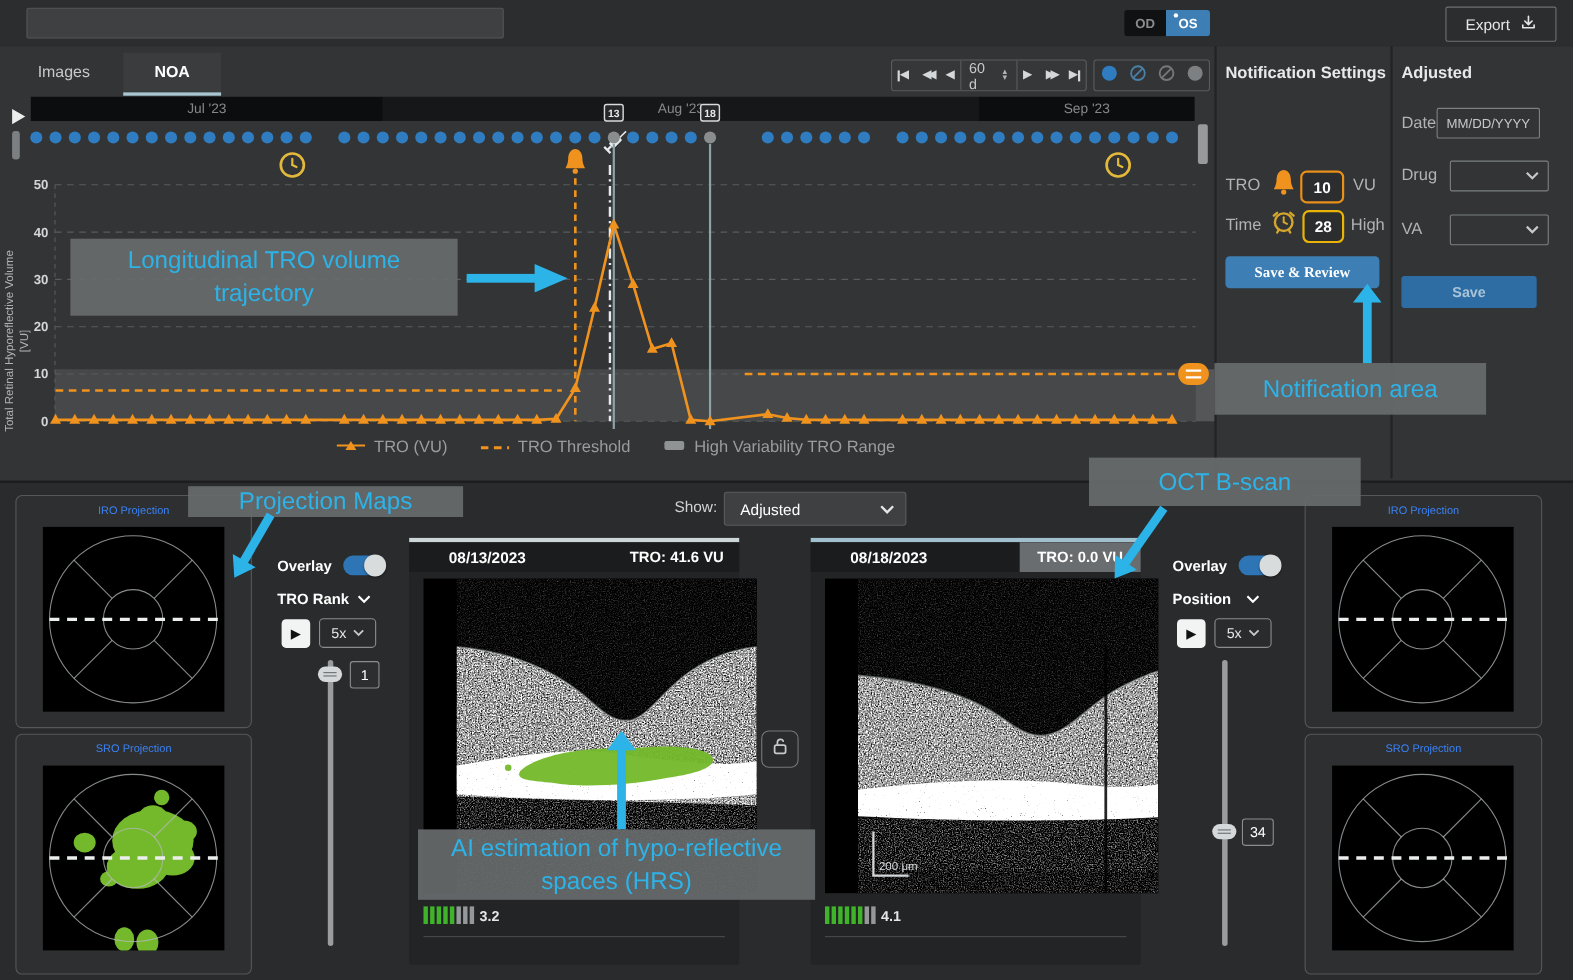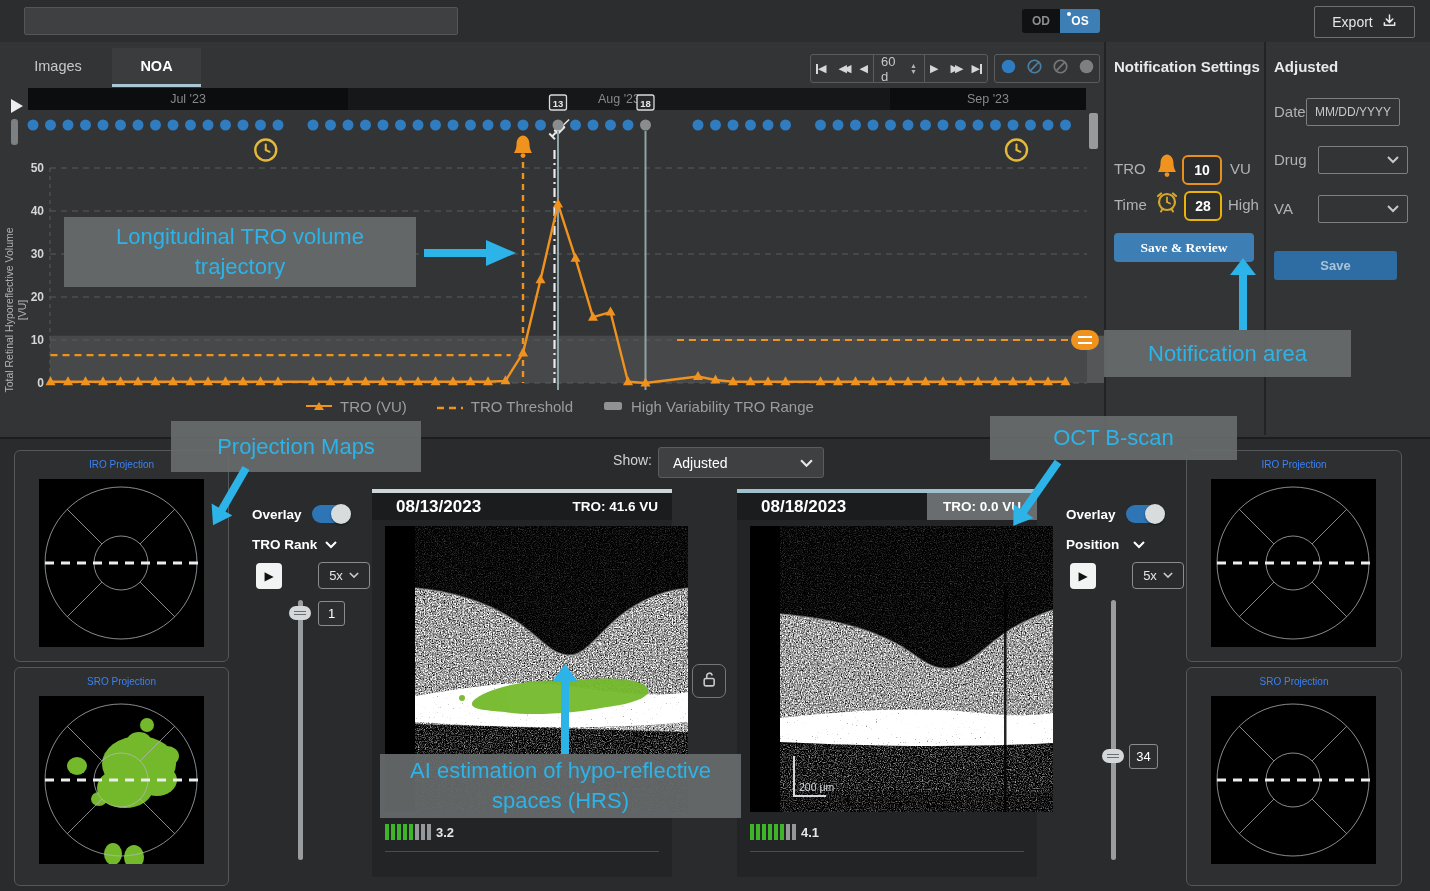--- a/index.html
+++ b/index.html
@@ -53,34 +53,34 @@
   #bottom{position:absolute;left:0;top:437px;width:1430px;height:454px;background:#292b2c;border-top:2px solid #1c1d1e;}
   .proj-panel{position:absolute;width:213px;border:1px solid #55585a;border-radius:6px;background:#2d2f30;}
   .proj-title{width:100%;text-align:center;margin-top:8px;font-size:10px;color:#3b82f6;}
   .proj-img{position:absolute;left:24px;top:28px;width:165px;height:168px;background:#000;}
   .ctl-label{font-size:13.5px;font-weight:bold;color:#fff;}
   .toggle{position:relative;width:36px;height:18px;border-radius:9px;background:#2e75b5;}
   .knob{position:absolute;right:-3px;top:-1px;width:20px;height:20px;border-radius:50%;background:#d9dcdd;box-shadow:0 1px 2px rgba(0,0,0,.5);}
   .play-btn{width:26px;height:26px;background:#f2f4f4;border-radius:4px;display:flex;align-items:center;justify-content:center;
       color:#111;font-size:12px;cursor:pointer;}
   .spd-select{width:50px;height:25px;border:1px solid #8a8d8f;border-radius:4px;display:flex;align-items:center;
-      justify-content:center;gap:6px;font-size:13px;color:#e4e6e7;cursor:pointer;margin-left:28px;}
+      justify-content:center;gap:6px;font-size:13px;color:#e4e6e7;cursor:pointer;}
   .slider-track{position:absolute;width:5px;background:#9a9da0;border-radius:3px;}
   .slider-handle{position:absolute;width:22px;height:14px;background:#d5d8da;border-radius:7px;cursor:grab;}
   .slider-handle:before{content:"";position:absolute;left:5px;top:4.5px;width:12px;height:1.6px;background:#6a6d6f;box-shadow:0 3px 0 #6a6d6f;}
   .val-box{position:absolute;border:1px solid #8a8d8f;border-radius:3px;background:#2c2e2f;display:flex;align-items:center;
       justify-content:center;font-size:13px;color:#fff;}
   #show-label{position:absolute;left:592px;top:452px;width:60px;text-align:right;font-size:14px;color:#d0d2d4;}
   #show-select{position:absolute;left:658px;top:447px;width:150px;height:29px;background:#3e4041;border:1px solid #5a5c5e;
       border-radius:3px;display:flex;align-items:center;font-size:14px;color:#fff;padding-left:14px;cursor:pointer;}
   #show-select .chev{position:absolute;right:10px;}
   .bscan-card{position:absolute;top:489px;width:300px;height:388px;background:#232425;border-radius:2px;}
   .accent{position:absolute;left:0;top:0;width:100%;height:4px;}
   .bs-header{position:absolute;left:0;top:4px;width:100%;height:27px;background:#1b1c1d;display:flex;align-items:center;}
-  .bs-date{margin-left:24px;font-size:17px;font-weight:bold;color:#fff;}
+  .bs-date{margin-left:36px;font-size:14px;font-weight:bold;color:#fff;}
   .bs-tro{position:absolute;right:14px;font-size:13.5px;font-weight:bold;color:#fff;}
   .bs-tro.chip{right:0;top:0;height:27px;display:flex;align-items:center;padding:0 16px;background:#6a6d6f;}
   .bs-img{position:absolute;left:13px;top:37px;width:273px;height:286px;background:#000;overflow:hidden;padding-left:30px;}
   .bars-row{position:absolute;left:13px;top:334px;display:flex;align-items:center;gap:1px;height:18px;}
   .qbar{width:4px;height:16px;margin-right:2px;}
   .qval{font-size:13px;font-weight:bold;color:#e4e6e7;margin-left:2px;}
   .bars-sep{position:absolute;left:13px;top:362px;width:274px;height:1px;background:#4a4c4d;}
   #lock-btn{position:absolute;left:692px;top:664px;width:32px;height:32px;border:1.5px solid #75787a;border-radius:7px;
       display:flex;align-items:center;justify-content:center;cursor:pointer;}
   
@@ -679,21 +679,21 @@
   </svg>
 
   <div class="callout" style="left:1104px;top:330px;width:247px;height:47px">
       <span>Notification area</span>
     </div>
   <svg class="arrow-svg" style="left:1230px;top:258px" width="26" height="72">
     <polygon points="0,17 13,0 26,17" fill="#2cb3e8"></polygon>
       <rect x="9" y="15" width="8" height="57" fill="#2cb3e8"></rect>
   </svg>
 
-  <div class="callout" style="left:171px;top:421px;width:250px;height:51px">
+  <div class="callout" style="left:171px;top:442px;width:250px;height:28px">
       <span>Projection Maps</span>
     </div>
   <svg class="arrow-svg" style="left:200px;top:466px" width="64" height="80">
     <g transform="translate(46,2) rotate(30)">
         <rect x="-4" y="0" width="8" height="50" fill="#2cb3e8"></rect>
         <polygon points="-12,48 12,48 0,66" fill="#2cb3e8"></polygon>
       </g>
   </svg>
 
   <div class="callout" style="left:990px;top:416px;width:247px;height:44px">

